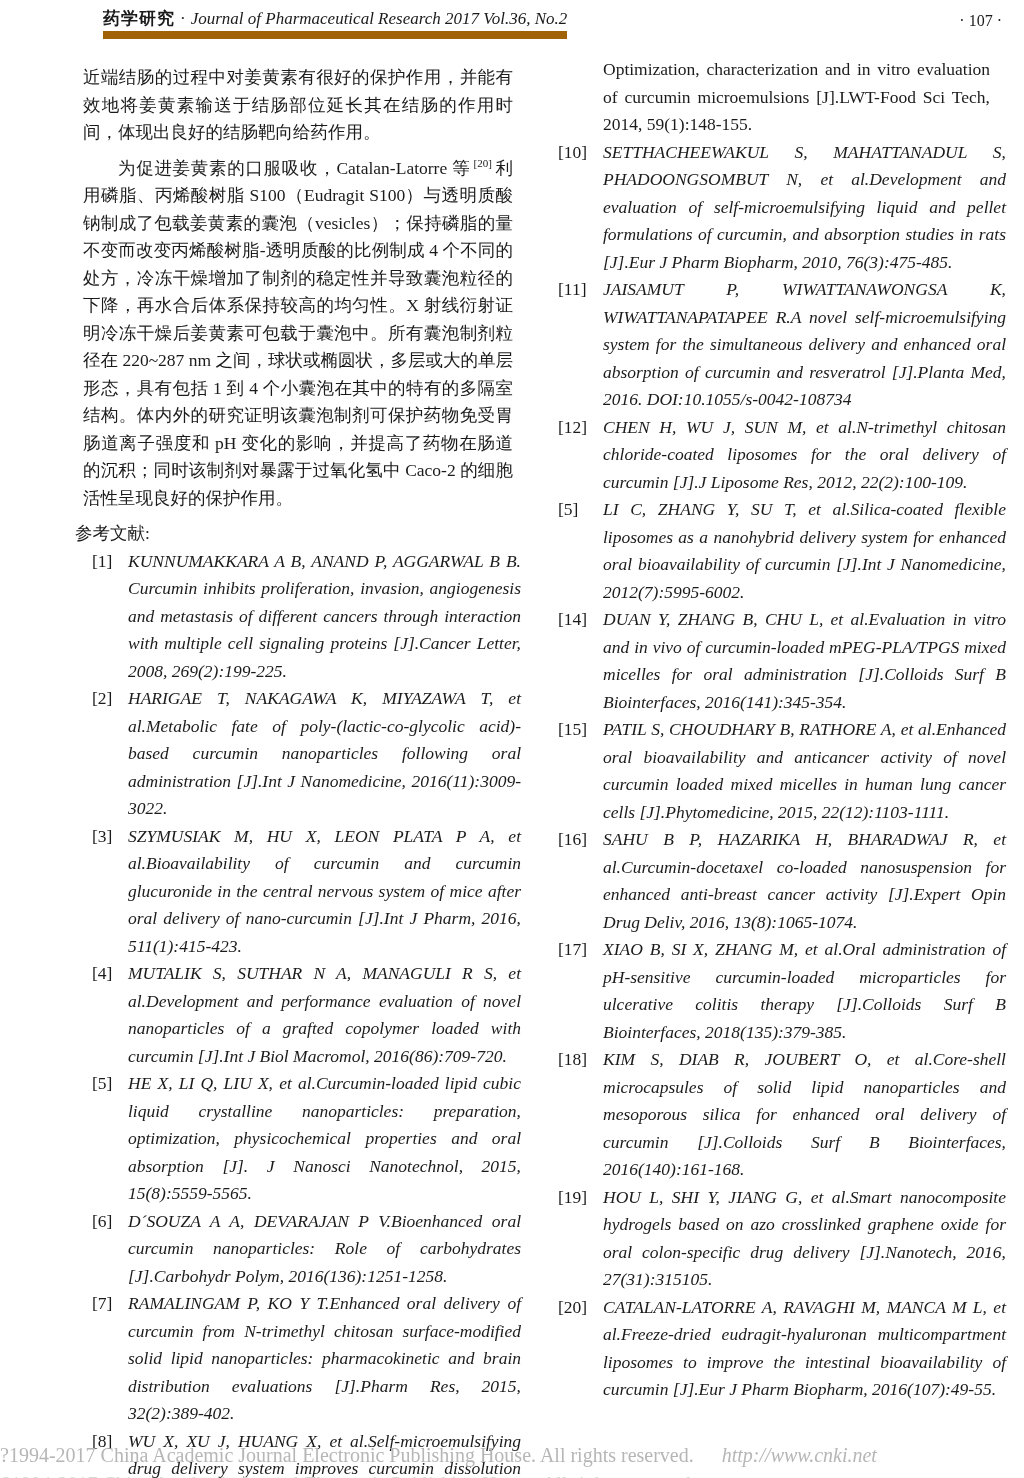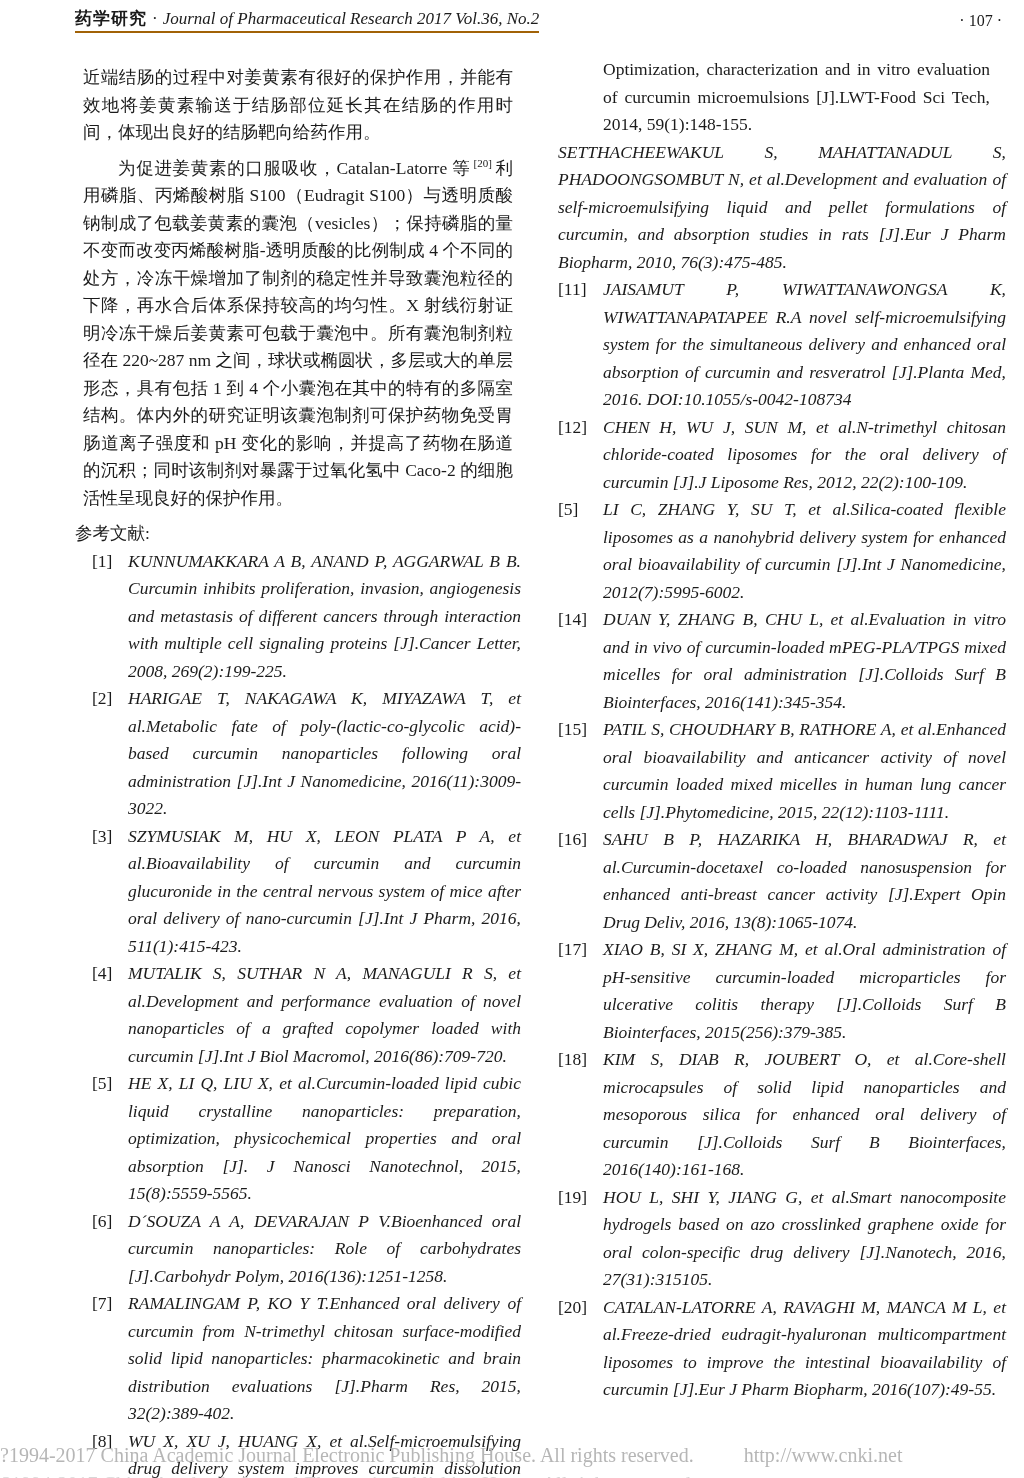--- a/index.html
+++ b/index.html
@@ -13,22 +13,23 @@
     color:#1b1b1b;
   }
 
   
   .hdr {
     position:absolute; top:8px; left:75px; right:22px;
     display:flex; justify-content:space-between; align-items:flex-start;
   }
   .hdr-title {
     font-size:17px; line-height:21px;
-    border-bottom:2px solid #a16207; padding-bottom:2px;
+    border-bottom:8px solid #a16207; padding-bottom:2px;
     white-space:nowrap;
+    margin-left:28px;
   }
   .hdr-title .zh { font-weight:bold; letter-spacing:1px; }
   .hdr-title .sep { margin:0 5px; }
   .hdr-title .en { font-style:italic; }
   .hdr-page { font-size:16px; line-height:21px; padding-top:2px; white-space:nowrap; }
 
   
   .col { position:absolute; top:56px; font-size:17.5px; line-height:27.5px; }
   .col-left  { left:75px;  width:446px; }
   .col-right { left:558px; width:448px; }
@@ -45,21 +46,21 @@
   .ref .ref-text { flex:1; text-align:justify;font-style:italic; }
 
   .continuation { margin:0 16px 0 45px; text-align:justify; }
 
   
   .footer {
     position:absolute; left:0; top:1443px;
     font-size:20px; line-height:24px;
     color:#b6b6b6; white-space:nowrap;
   }
-  .footer .url { margin-left:50px; }
+  .footer .url { margin-left:28px;font-style:italic; }
   .footer-ghost {
     position:absolute; left:2px; top:1472px;
     font-size:20px; line-height:24px;
     color:#d7d7d7; white-space:nowrap;
   }
 </style>
 </head>
 <body>
 
 <div class="page">
@@ -122,20 +123,21 @@
           <span class="ref-text">BERGONZI M C, HAMDOUCH R, MAZZACUVA F, et al.</span>
         </div>
       </div>
   </div>
 
   <div class="col col-right">
     <p class="continuation">Optimization, characterization and in vitro evaluation of curcumin microemulsions [J].LWT-Food Sci Tech, 2014, 59(1):148-155.</p>
     <div class="ref-list">
 
         <div class="ref">
+          <span class="ref-num">[10]</span>
           <span class="ref-text">SETTHACHEEWAKUL S, MAHATTANADUL S, PHADOONGSOMBUT N, et al.Development and evaluation of self-microemulsifying liquid and pellet formulations of curcumin, and absorption studies in rats [J].Eur J Pharm Biopharm, 2010, 76(3):475-485.</span>
         </div>
 
         <div class="ref">
           <span class="ref-num">[11]</span>
           <span class="ref-text">JAISAMUT P, WIWATTANAWONGSA K, WIWATTANAPATAPEE R.A novel self-microemulsifying system for the simultaneous delivery and enhanced oral absorption of curcumin and resveratrol [J].Planta Med, 2016. DOI:10.1055/s-0042-108734</span>
         </div>
 
         <div class="ref">
           <span class="ref-num">[12]</span>
@@ -157,21 +159,21 @@
           <span class="ref-text">PATIL S, CHOUDHARY B, RATHORE A, et al.Enhanced oral bioavailability and anticancer activity of novel curcumin loaded mixed micelles in human lung cancer cells [J].Phytomedicine, 2015, 22(12):1103-1111.</span>
         </div>
 
         <div class="ref">
           <span class="ref-num">[16]</span>
           <span class="ref-text">SAHU B P, HAZARIKA H, BHARADWAJ R, et al.Curcumin-docetaxel co-loaded nanosuspension for enhanced anti-breast cancer activity [J].Expert Opin Drug Deliv, 2016, 13(8):1065-1074.</span>
         </div>
 
         <div class="ref">
           <span class="ref-num">[17]</span>
-          <span class="ref-text">XIAO B, SI X, ZHANG M, et al.Oral administration of pH-sensitive curcumin-loaded microparticles for ulcerative colitis therapy [J].Colloids Surf B Biointerfaces, 2015(256):379-385.</span>
+          <span class="ref-text">XIAO B, SI X, ZHANG M, et al.Oral administration of pH-sensitive curcumin-loaded microparticles for ulcerative colitis therapy [J].Colloids Surf B Biointerfaces, 2018(135):379-385.</span>
         </div>
 
         <div class="ref">
           <span class="ref-num">[18]</span>
           <span class="ref-text">KIM S, DIAB R, JOUBERT O, et al.Core-shell microcapsules of solid lipid nanoparticles and mesoporous silica for enhanced oral delivery of curcumin [J].Colloids Surf B Biointerfaces, 2016(140):161-168.</span>
         </div>
 
         <div class="ref">
           <span class="ref-num">[19]</span>
           <span class="ref-text">HOU L, SHI Y, JIANG G, et al.Smart nanocomposite hydrogels based on azo crosslinked graphene oxide for oral colon-specific drug delivery [J].Nanotech, 2016, 27(31):315105.</span>

